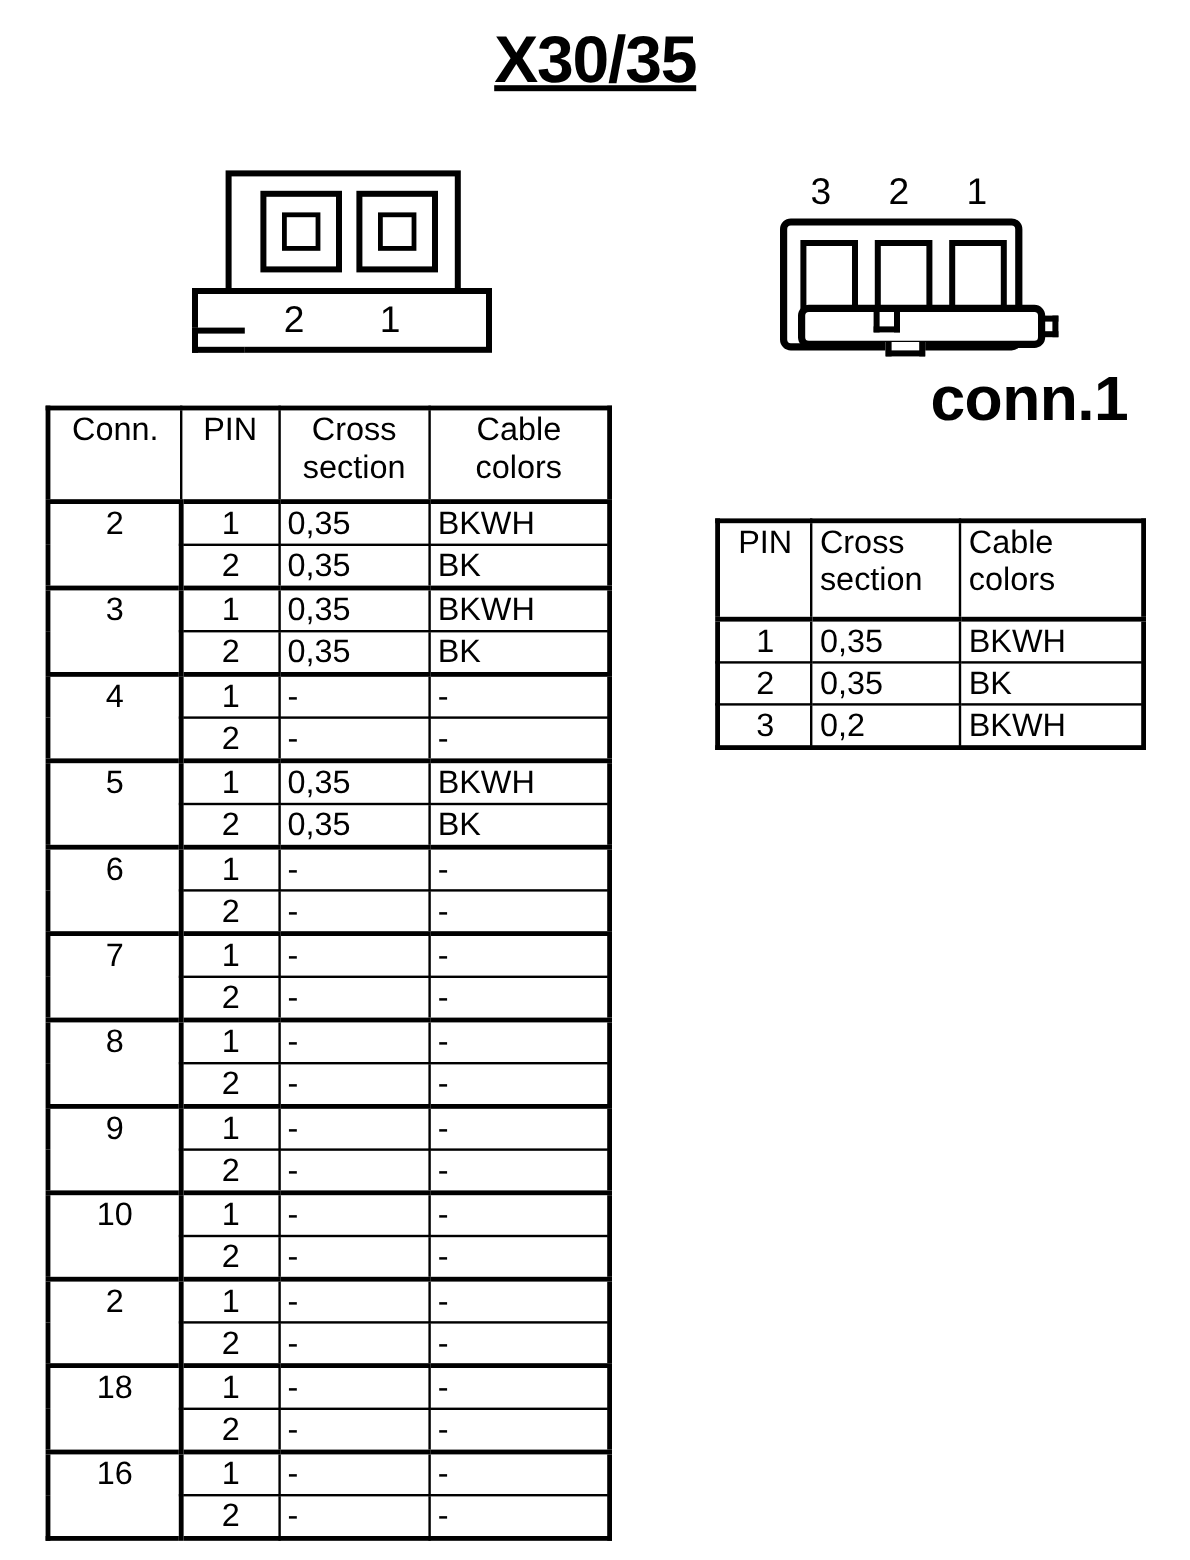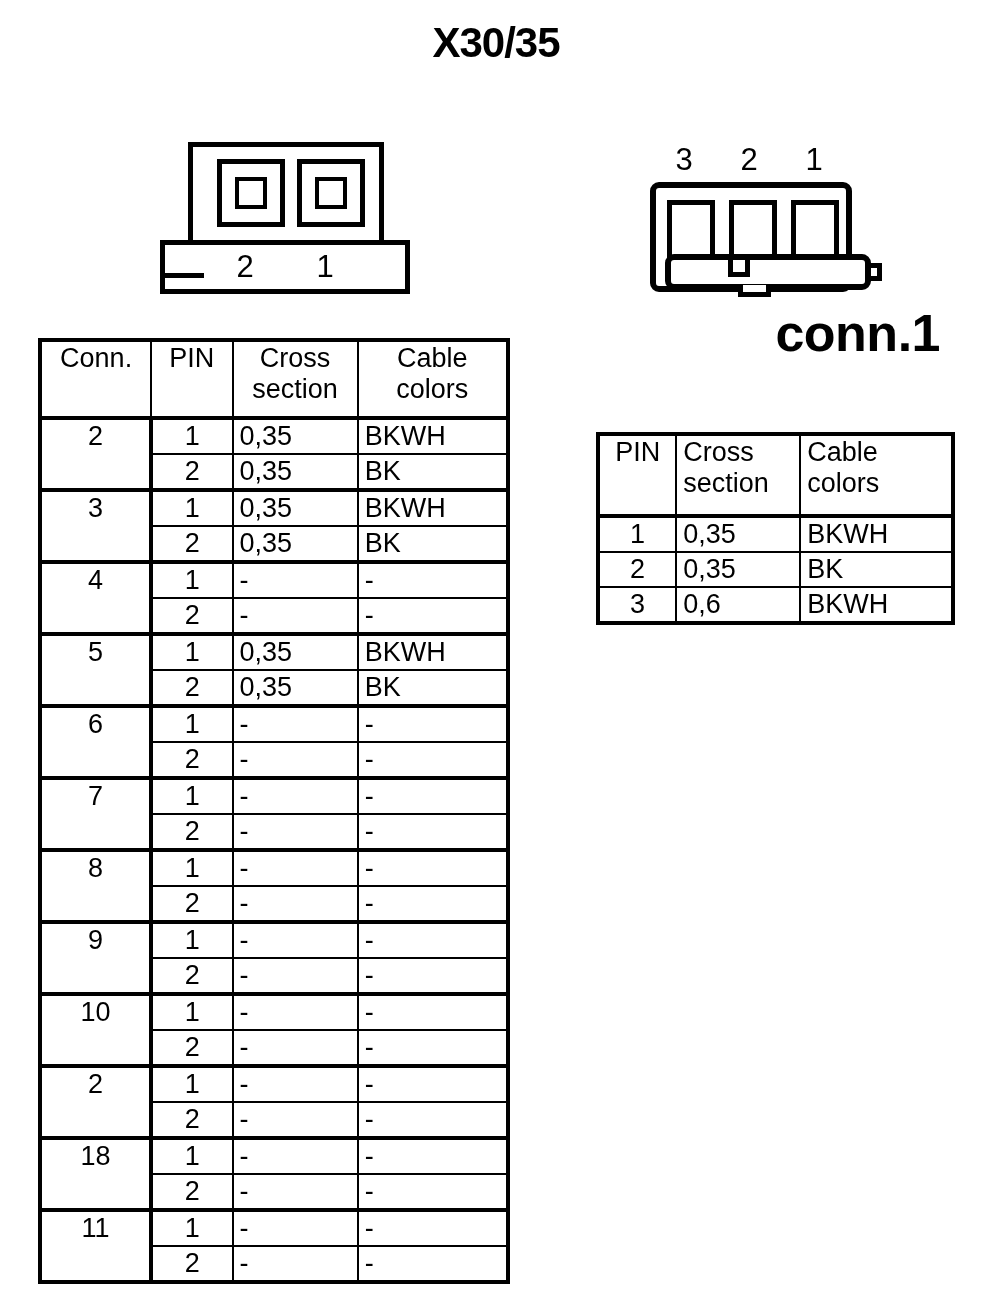--- a/index.html
+++ b/index.html
@@ -16,24 +16,25 @@
     overflow: hidden;
   }
 
   
   #page-title {
     position: absolute;
     top: 22px;
     left: 0;
     width: 992px;
     text-align: center;
-    font-size: 42px;
+    font-size: 55px;
     font-weight: bold;
     letter-spacing: -1px;
     line-height: 1;
+    text-decoration: underline;
   }
 
   
   #connector-a {
     position: absolute;
     left: 160px;
     top: 142px;
     width: 250px;
     height: 152px;
   }
@@ -432,21 +433,21 @@
         <td class="c-pin">1</td>
         <td class="c-cross">-</td>
         <td class="c-color">-</td>
       </tr>
       <tr>
         <td class="c-pin">2</td>
         <td class="c-cross">-</td>
         <td class="c-color">-</td>
       </tr>
       <tr class="grp-first">
-        <td class="c-conn" rowspan="2">11</td>
+        <td class="c-conn" rowspan="2">16</td>
         <td class="c-pin">1</td>
         <td class="c-cross">-</td>
         <td class="c-color">-</td>
       </tr>
       <tr>
         <td class="c-pin">2</td>
         <td class="c-cross">-</td>
         <td class="c-color">-</td>
       </tr>
     </tbody>
@@ -472,17 +473,17 @@
         <td class="c-cross">0,35</td>
         <td class="c-color">BKWH</td>
       </tr>
       <tr>
         <td class="c-pin">2</td>
         <td class="c-cross">0,35</td>
         <td class="c-color">BK</td>
       </tr>
       <tr>
         <td class="c-pin">3</td>
-        <td class="c-cross">0,6</td>
+        <td class="c-cross">0,2</td>
         <td class="c-color">BKWH</td>
       </tr>
     </tbody>
 </table>
 
 </body></html>

